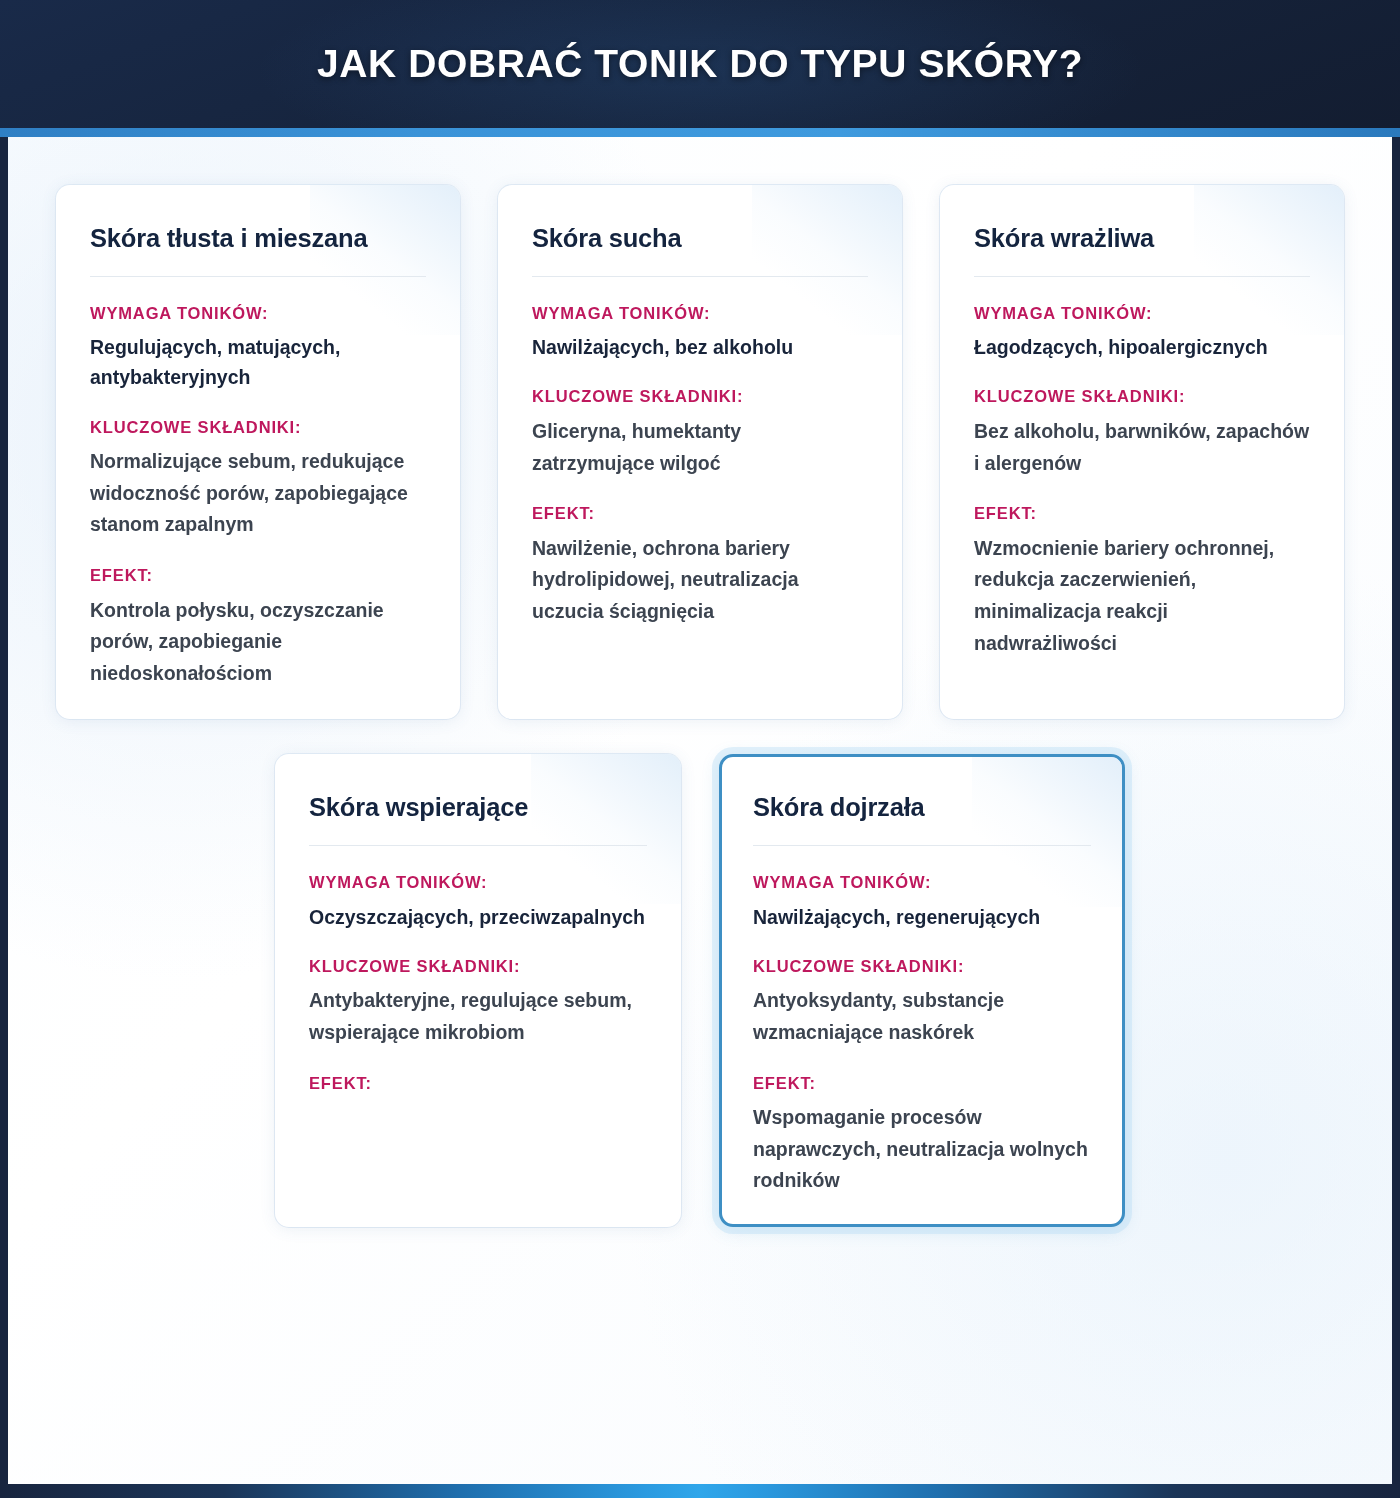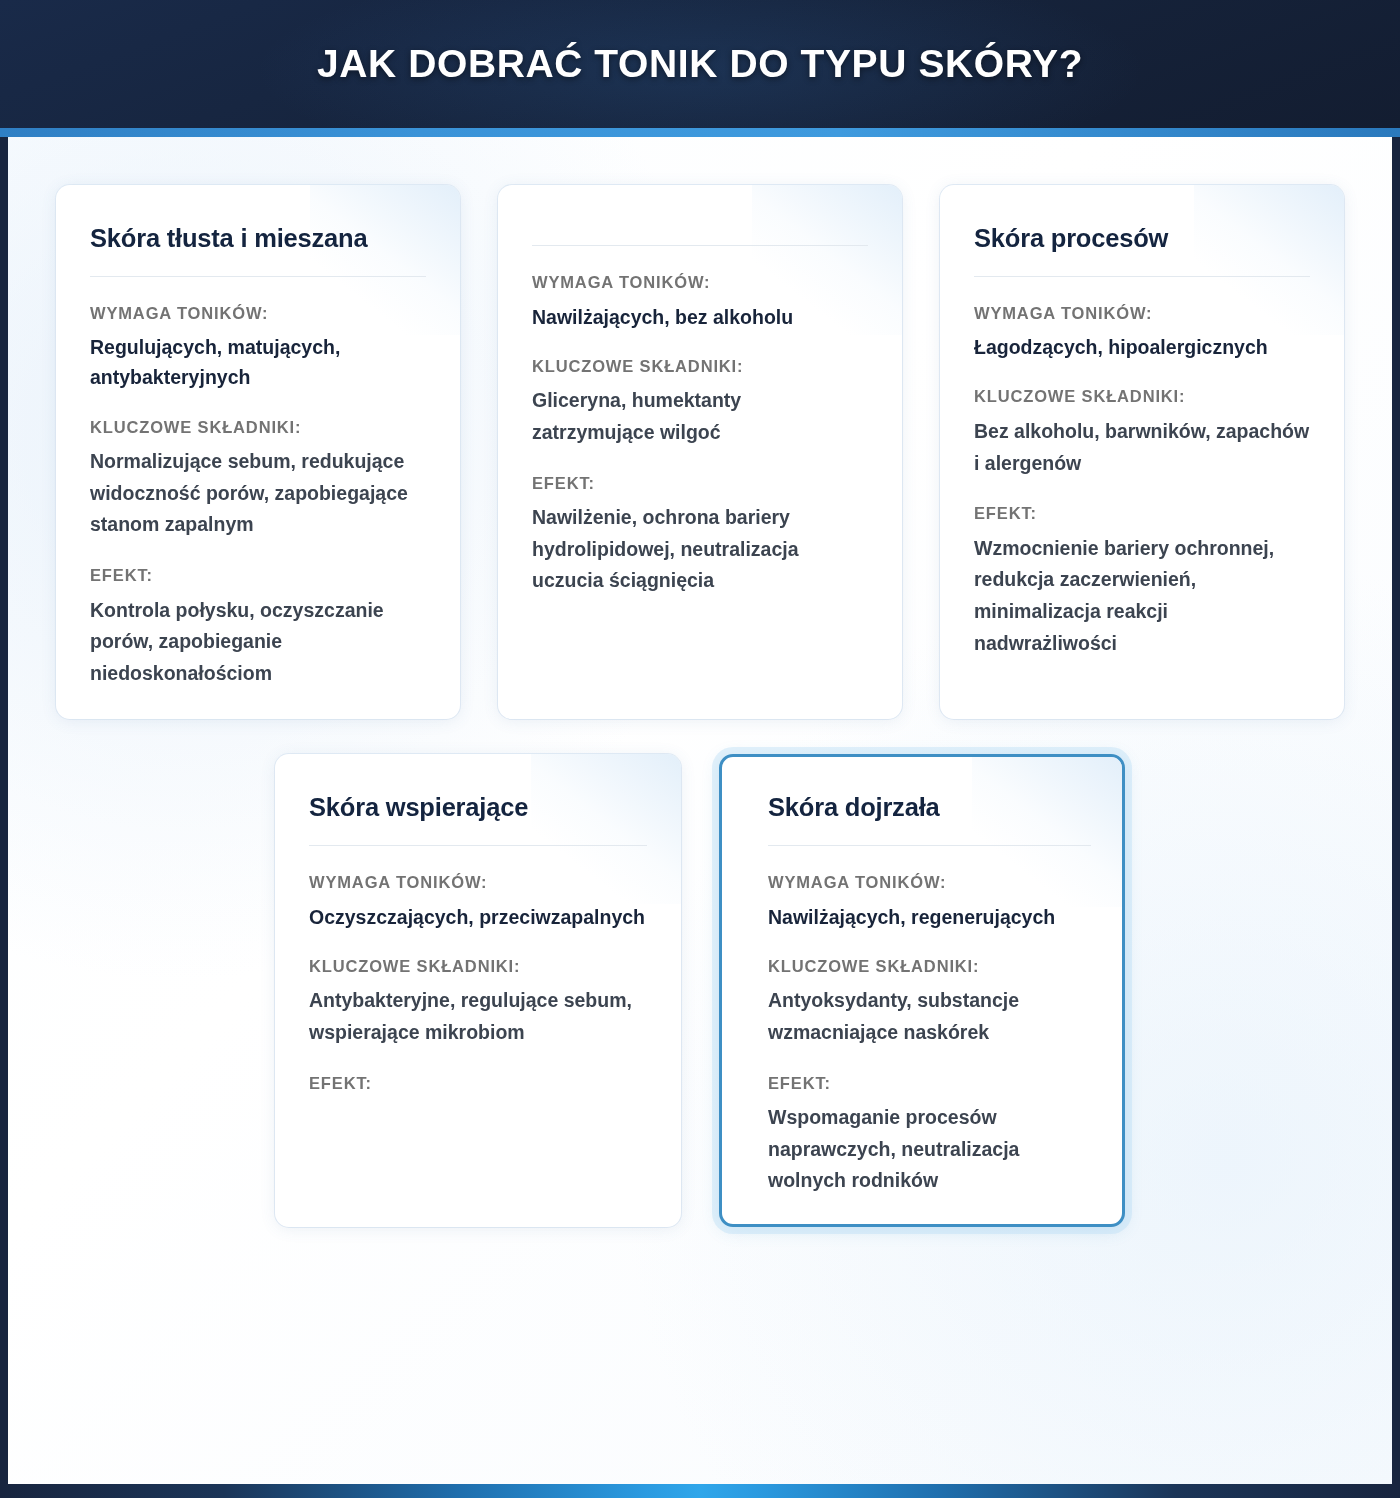--- a/index.html
+++ b/index.html
@@ -101,21 +101,21 @@
     content: "";
     position: absolute;
     top: 0; right: 0;
     width: 150px; height: 150px;
     background: linear-gradient(218deg, rgba(216,233,248,0.72) 0%, rgba(240,247,253,0.35) 48%, rgba(255,255,255,0) 72%);
     pointer-events: none;
   }
   .card.highlight {
     border: 3px solid #3e8fc4;
     box-shadow: 0 0 0 7px rgba(190,223,246,0.45), 0 3px 18px rgba(62,143,196,0.18);
-    padding: 35px 31px 27px 46px;
+    padding: 35px 31px 27px 31px;
   }
 
   .card-title {
     position: relative;
     color: #14243f;
     font-size: 25.5px;
     font-weight: bold;
     letter-spacing: -0.2px;
     line-height: 1.2;
     z-index: 2;
@@ -125,21 +125,21 @@
     height: 1px;
     background: #e3e9ef;
     margin: 22px 0 26px 0;
     z-index: 2;
   }
 
   .section { position: relative; z-index: 2; }
   .section + .section { margin-top: 24px; }
 
   .section-label {
-    color: #737373;
+    color: #be185d;
     font-size: 16.5px;
     font-weight: bold;
     letter-spacing: 0.85px;
     margin-bottom: 9px;
     line-height: 1.25;
   }
   .section-value {
     color: #3c4450;
     font-size: 19.5px;
     font-weight: bold;
@@ -193,37 +193,38 @@
           <div class="section-label">KLUCZOWE SKŁADNIKI:</div>
           <div class="section-value">Normalizujące sebum, redukujące widoczność porów, zapobiegające stanom zapalnym</div>
         </div>
         <div class="section">
           <div class="section-label">EFEKT:</div>
           <div class="section-value">Kontrola połysku, oczyszczanie porów, zapobieganie niedoskonałościom</div>
         </div>
       </div>
 
       <div class="card">
+        <div class="card-title">Skóra sucha</div>
         <div class="card-rule"></div>
         <div class="section">
           <div class="section-label">WYMAGA TONIKÓW:</div>
           <div class="section-value strong">Nawilżających, bez alkoholu</div>
         </div>
         <div class="section">
           <div class="section-label">KLUCZOWE SKŁADNIKI:</div>
           <div class="section-value">Gliceryna, humektanty zatrzymujące wilgoć</div>
         </div>
         <div class="section">
           <div class="section-label">EFEKT:</div>
           <div class="section-value">Nawilżenie, ochrona bariery hydrolipidowej, neutralizacja uczucia ściągnięcia</div>
         </div>
       </div>
 
       <div class="card">
-        <div class="card-title">Skóra procesów</div>
+        <div class="card-title">Skóra wrażliwa</div>
         <div class="card-rule"></div>
         <div class="section">
           <div class="section-label">WYMAGA TONIKÓW:</div>
           <div class="section-value strong">Łagodzących, hipoalergicznych</div>
         </div>
         <div class="section">
           <div class="section-label">KLUCZOWE SKŁADNIKI:</div>
           <div class="section-value">Bez alkoholu, barwników, zapachów i alergenów</div>
         </div>
         <div class="section">

